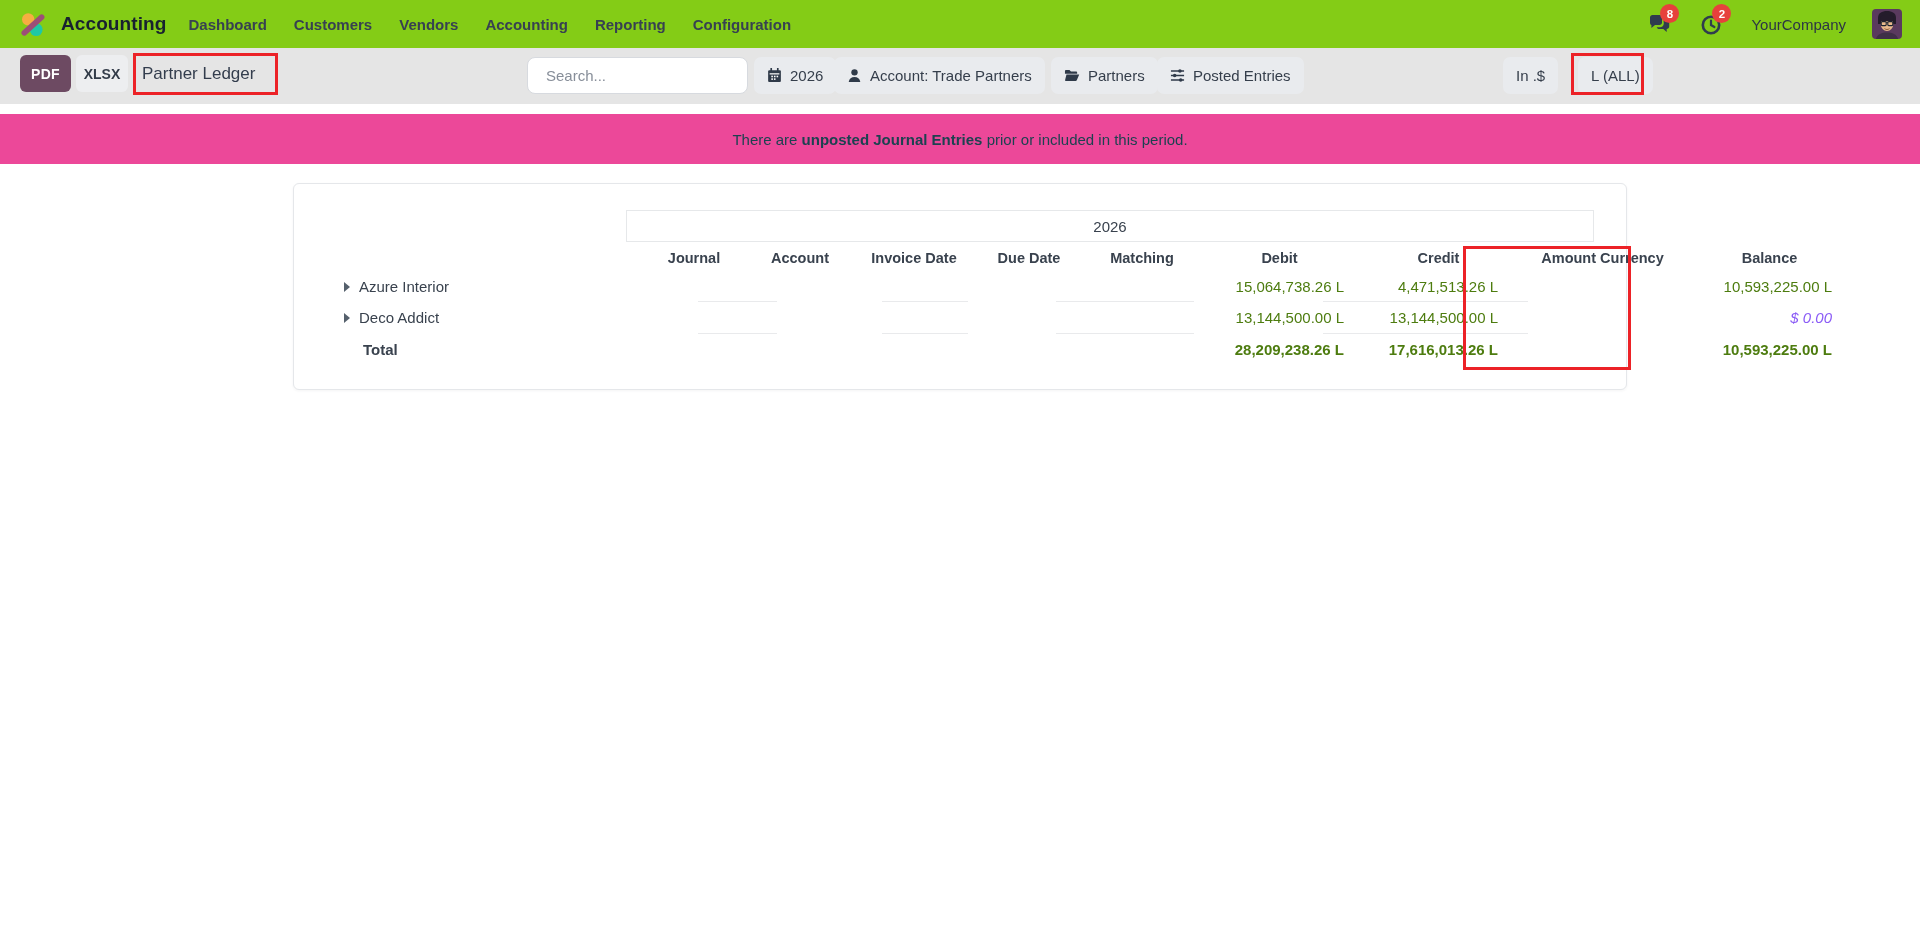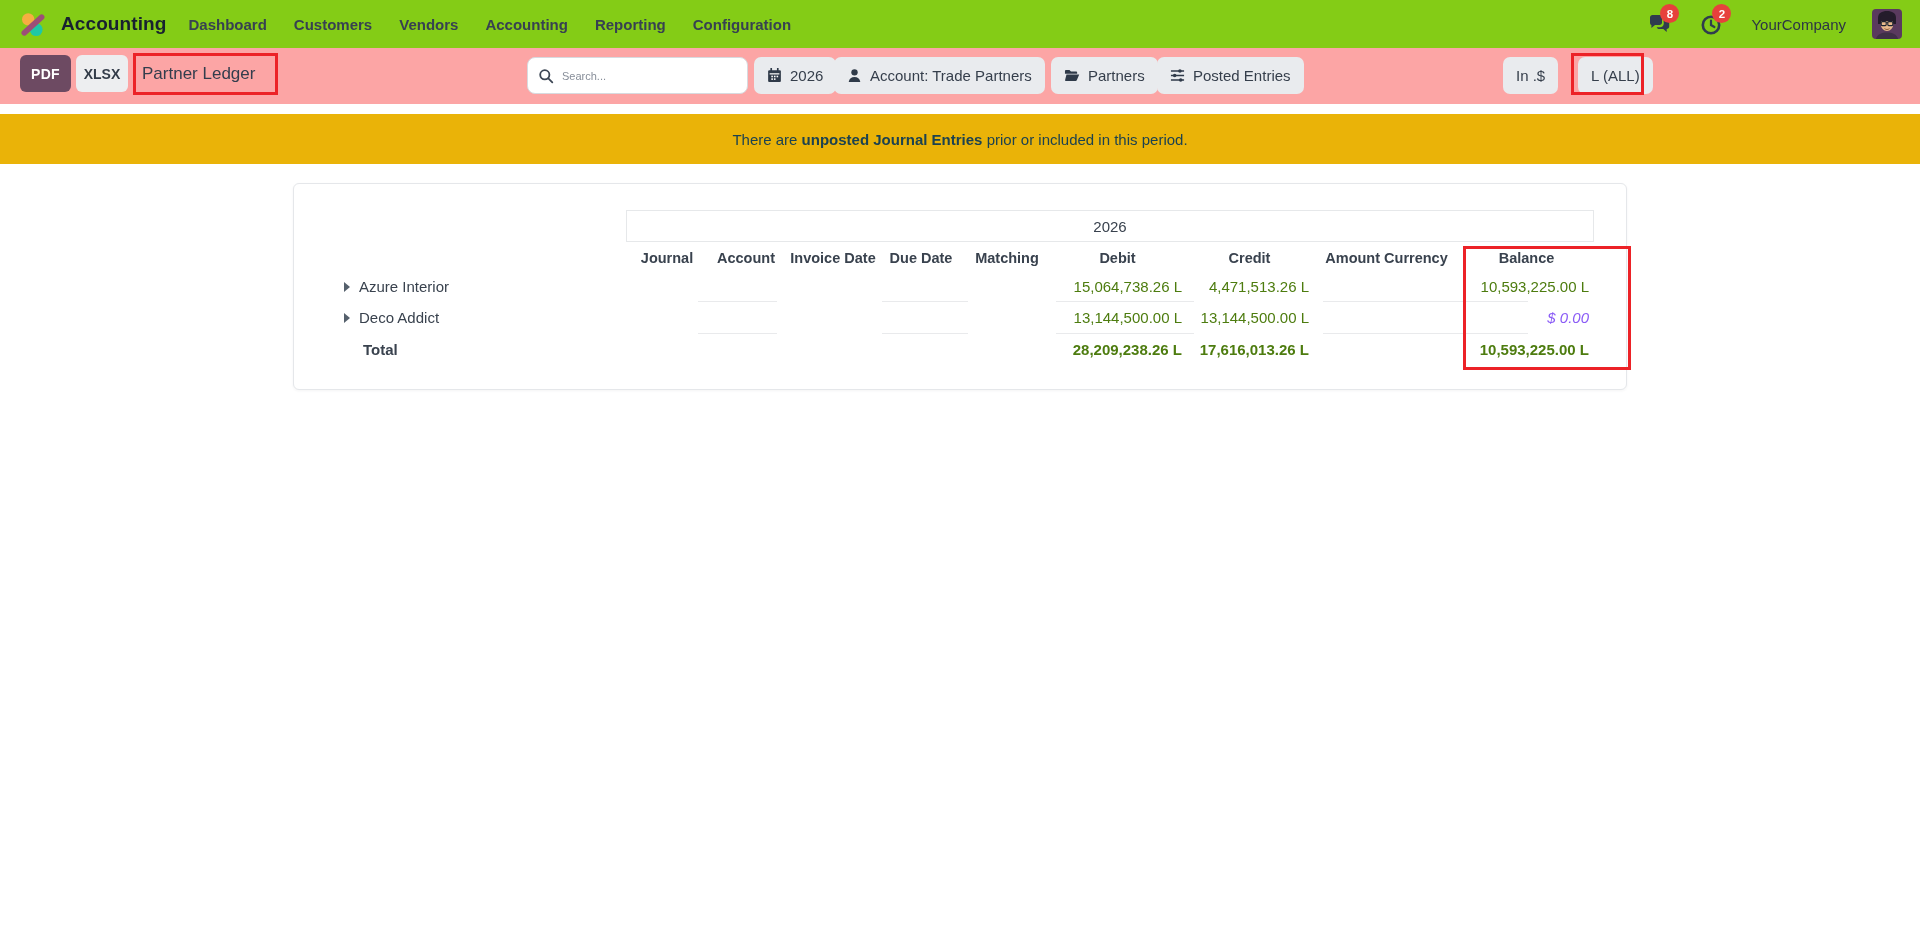--- a/index.html
+++ b/index.html
@@ -16,53 +16,53 @@
   .menu li { font-size:15px; color:#374151; cursor:pointer; white-space:nowrap;font-weight:bold; }
   .nav-right { margin-left:auto; display:flex; align-items:center; gap:26px; }
   .icon-wrap { position:relative; width:26px; height:26px; cursor:pointer; }
   .badge { position:absolute; top:-7px; left:13px; min-width:19px; height:19px; padding:0 5px;
     background:#e7413c; color:#fff; font-size:11.5px; font-weight:700; border-radius:10px;
     display:flex; align-items:center; justify-content:center; }
   .company { font-size:15px; color:#2c3545; }
   .avatar { width:30px; height:30px; border-radius:4px; overflow:hidden; cursor:pointer; }
 
   
-  .toolbar { position:absolute; top:48px; left:0; right:0; height:56px; background:#fca5a5; }
+  .toolbar { position:absolute; top:48px; left:0; right:0; height:56px; background:#e5e5e5; }
   .btn { position:absolute; top:7px; height:37px; border:none; border-radius:6px;
     font-family:inherit; font-size:14px; font-weight:700; cursor:pointer;
     display:inline-flex; align-items:center; justify-content:center; }
   .btn-pdf { left:20px; width:51px; background:#6d4a62; color:#fff; letter-spacing:.3px; }
   .btn-xlsx { left:76px; width:52px; background:#edeef0; color:#333c49; font-weight:600; }
   .report-title { position:absolute; left:142px; top:7px; height:37px; display:flex;
     align-items:center; font-size:17px; color:#333d4d; white-space:nowrap; }
   .searchbox { position:absolute; left:527px; top:9px; width:221px; height:37px;
     border:1px solid #d7dadf; border-radius:8px; background:#fff; display:flex;
     align-items:center; padding:0 10px; gap:8px; }
-  .searchbox input { border:none; outline:none; flex:1; font-family:inherit; font-size:11px;
+  .searchbox input { border:none; outline:none; flex:1; font-family:inherit; font-size:15px;
     color:#39424e; background:transparent; }
   .searchbox input::placeholder { color:#878e99; }
   .pill { position:absolute; top:9px; height:37px; background:#e9ebee; border-radius:7px;
     display:inline-flex; align-items:center; gap:8px; padding:0 13px; font-size:15px;
     color:#353e4b; cursor:pointer; white-space:nowrap; }
   .pill svg { flex:0 0 auto; }
 
   
-  .banner { position:absolute; top:114px; left:0; right:0; height:50px; background:#eab308;
+  .banner { position:absolute; top:114px; left:0; right:0; height:50px; background:#ec4899;
     display:flex; align-items:center; justify-content:center; font-size:15px; color:#1c4250; }
   .banner b { font-weight:700; }
 
   
   .card { position:absolute; left:293px; top:183px; width:1334px; height:207px; background:#fff;
     border:1px solid #e5e7ea; border-radius:6px; box-shadow:0 1px 3px rgba(40,40,60,.05); }
   .period-box { position:absolute; left:332px; top:26px; width:968px; height:32px;
     border:1px solid #e6e8ea; display:flex; align-items:center; justify-content:center;
     font-size:15px; font-weight:500; color:#39424e; }
   .trow { position:absolute; left:0; width:1299px; display:grid;
     grid-template-columns:337px 72px 86px 88px 88px 84px 137px 127px 147px 133px;
-    align-items:center; font-size:15px; }
+    align-items:center; font-size:15px;gap:27px; }
   .trow.header { top:61px; height:26px; font-size:14.5px; font-weight:600; color:#39424e; }
   .trow.header > div { text-align:center; }
   .trow.r1 { top:87px; height:31px; }
   .trow.r2 { top:118px; height:31px; }
   .trow.total { top:149px; height:32px; font-weight:700; }
   .cell-num { text-align:right; padding-right:4px; color:#4d7c0f; }
   .cell-name { display:flex; align-items:center; gap:9px; padding-left:50px; color:#39424e; cursor:pointer; }
   .caret { width:0; height:0; border-top:5px solid transparent; border-bottom:5px solid transparent;
     border-left:6px solid #55606c; flex:0 0 auto; }
   .total-label { padding-left:69px; color:#39424e; }

